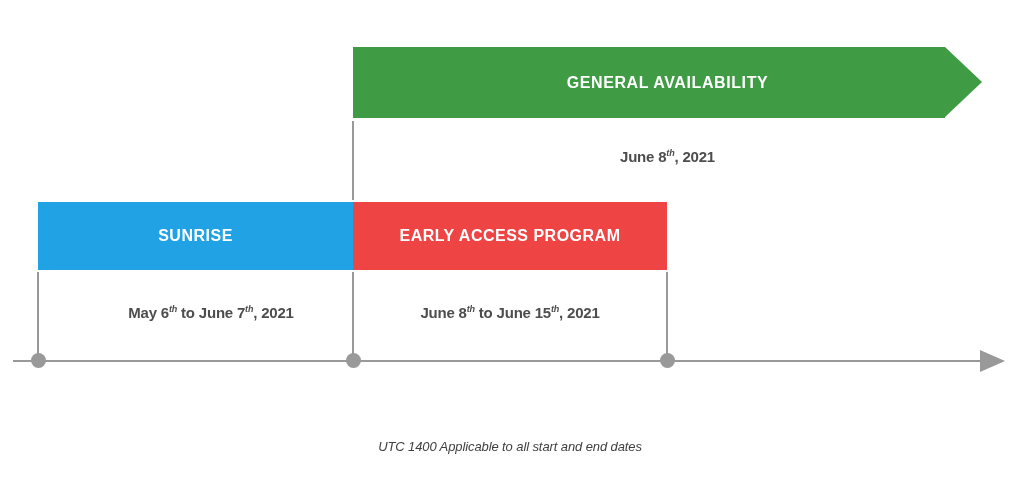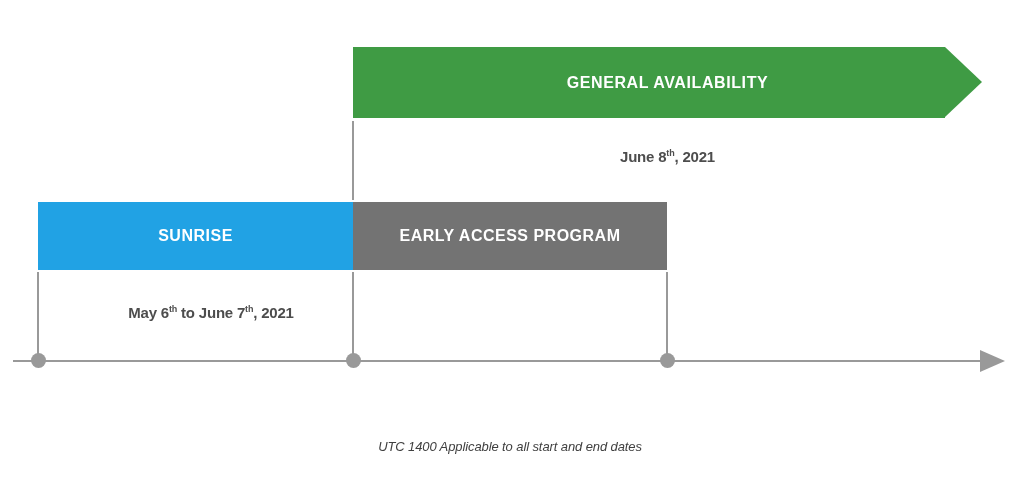--- a/index.html
+++ b/index.html
@@ -85,20 +85,21 @@
     letter-spacing: -0.2px;
     white-space: nowrap;
   }
   .date-ga      { left: 353px; top: 148px; width: 629px; }
   .date-sunrise { left: 38px;  top: 304px; width: 346px; }
   .date-eap     { left: 353px; top: 304px; width: 314px; }
   .date-label sup {
     font-size: 9px;
     line-height: 0;
     vertical-align: 6px;
+    font-style: italic;
   }
 
   
   .connector {
     position: absolute;
     width: 2px;
     background-color: #999999;
   }
   .conn-ga      { left: 352px; top: 121px; height: 79px; }
   .conn-start   { left: 37px;  top: 272px; height: 85px; }
@@ -162,26 +163,29 @@
 
   <div class="date-label date-ga">
     <span>June 8</span><sup>th</sup><span>, 2021</span>
   </div>
 
   <div class="connector conn-ga" style="background-color: rgb(153, 153, 153);"></div>
 
   <div class="bar bar-sunrise" style="background-color: rgb(33, 162, 228);">
     <span class="bar-label">SUNRISE</span>
   </div>
-  <div class="bar bar-eap" style="background-color: #737373;">
+  <div class="bar bar-eap" style="background-color: #ef4444;">
     <span class="bar-label">EARLY ACCESS PROGRAM</span>
   </div>
 
   <div class="date-label date-sunrise">
     <span>May 6</span><sup>th</sup><span> to June 7</span><sup>th</sup><span>, 2021</span>
+  </div>
+  <div class="date-label date-eap">
+    <span>June 8</span><sup>th</sup><span> to June 15</span><sup>th</sup><span>, 2021</span>
   </div>
 
   <div class="connector conn-start" style="background-color: rgb(153, 153, 153);"></div>
   <div class="connector conn-mid" style="background-color: rgb(153, 153, 153);"></div>
   <div class="connector conn-end" style="background-color: rgb(153, 153, 153);"></div>
 
   <div class="axis-line" style="background-color: rgb(153, 153, 153);"></div>
   <div class="axis-arrowhead" style="border-left-color: rgb(153, 153, 153);"></div>
   <div class="axis-dot dot-1" style="background-color: rgb(153, 153, 153);"></div>
   <div class="axis-dot dot-2" style="background-color: rgb(153, 153, 153);"></div>

